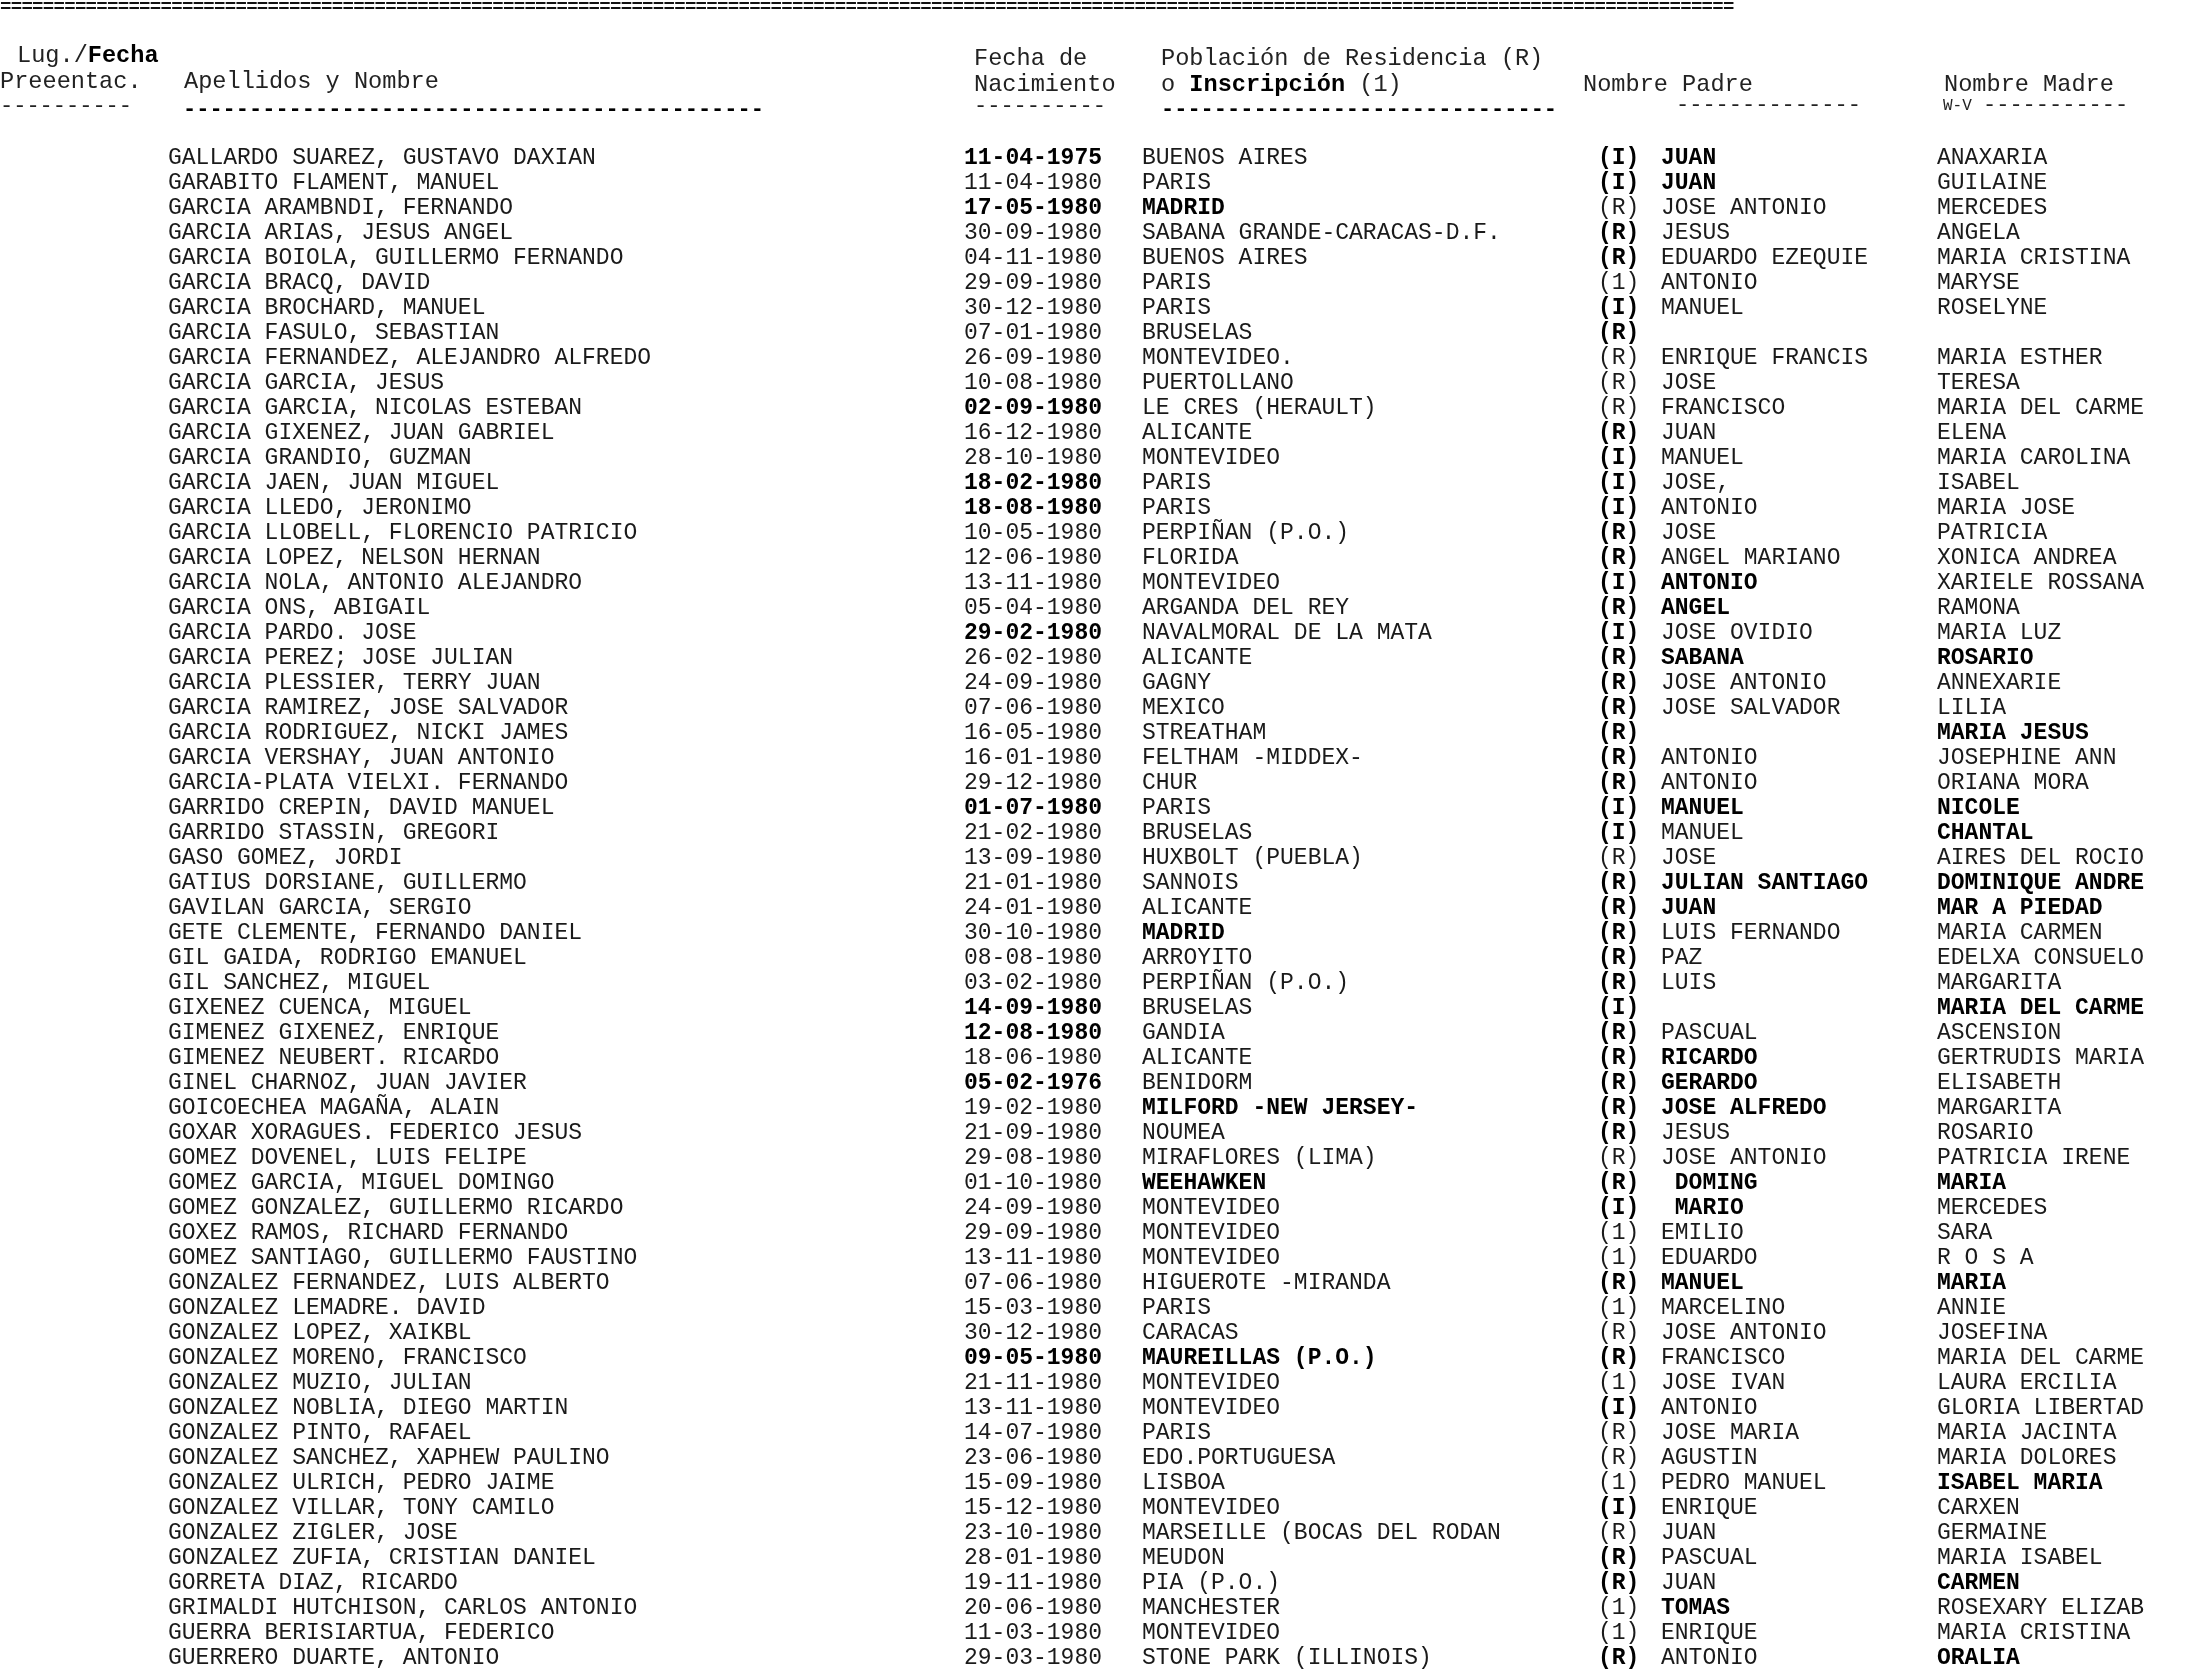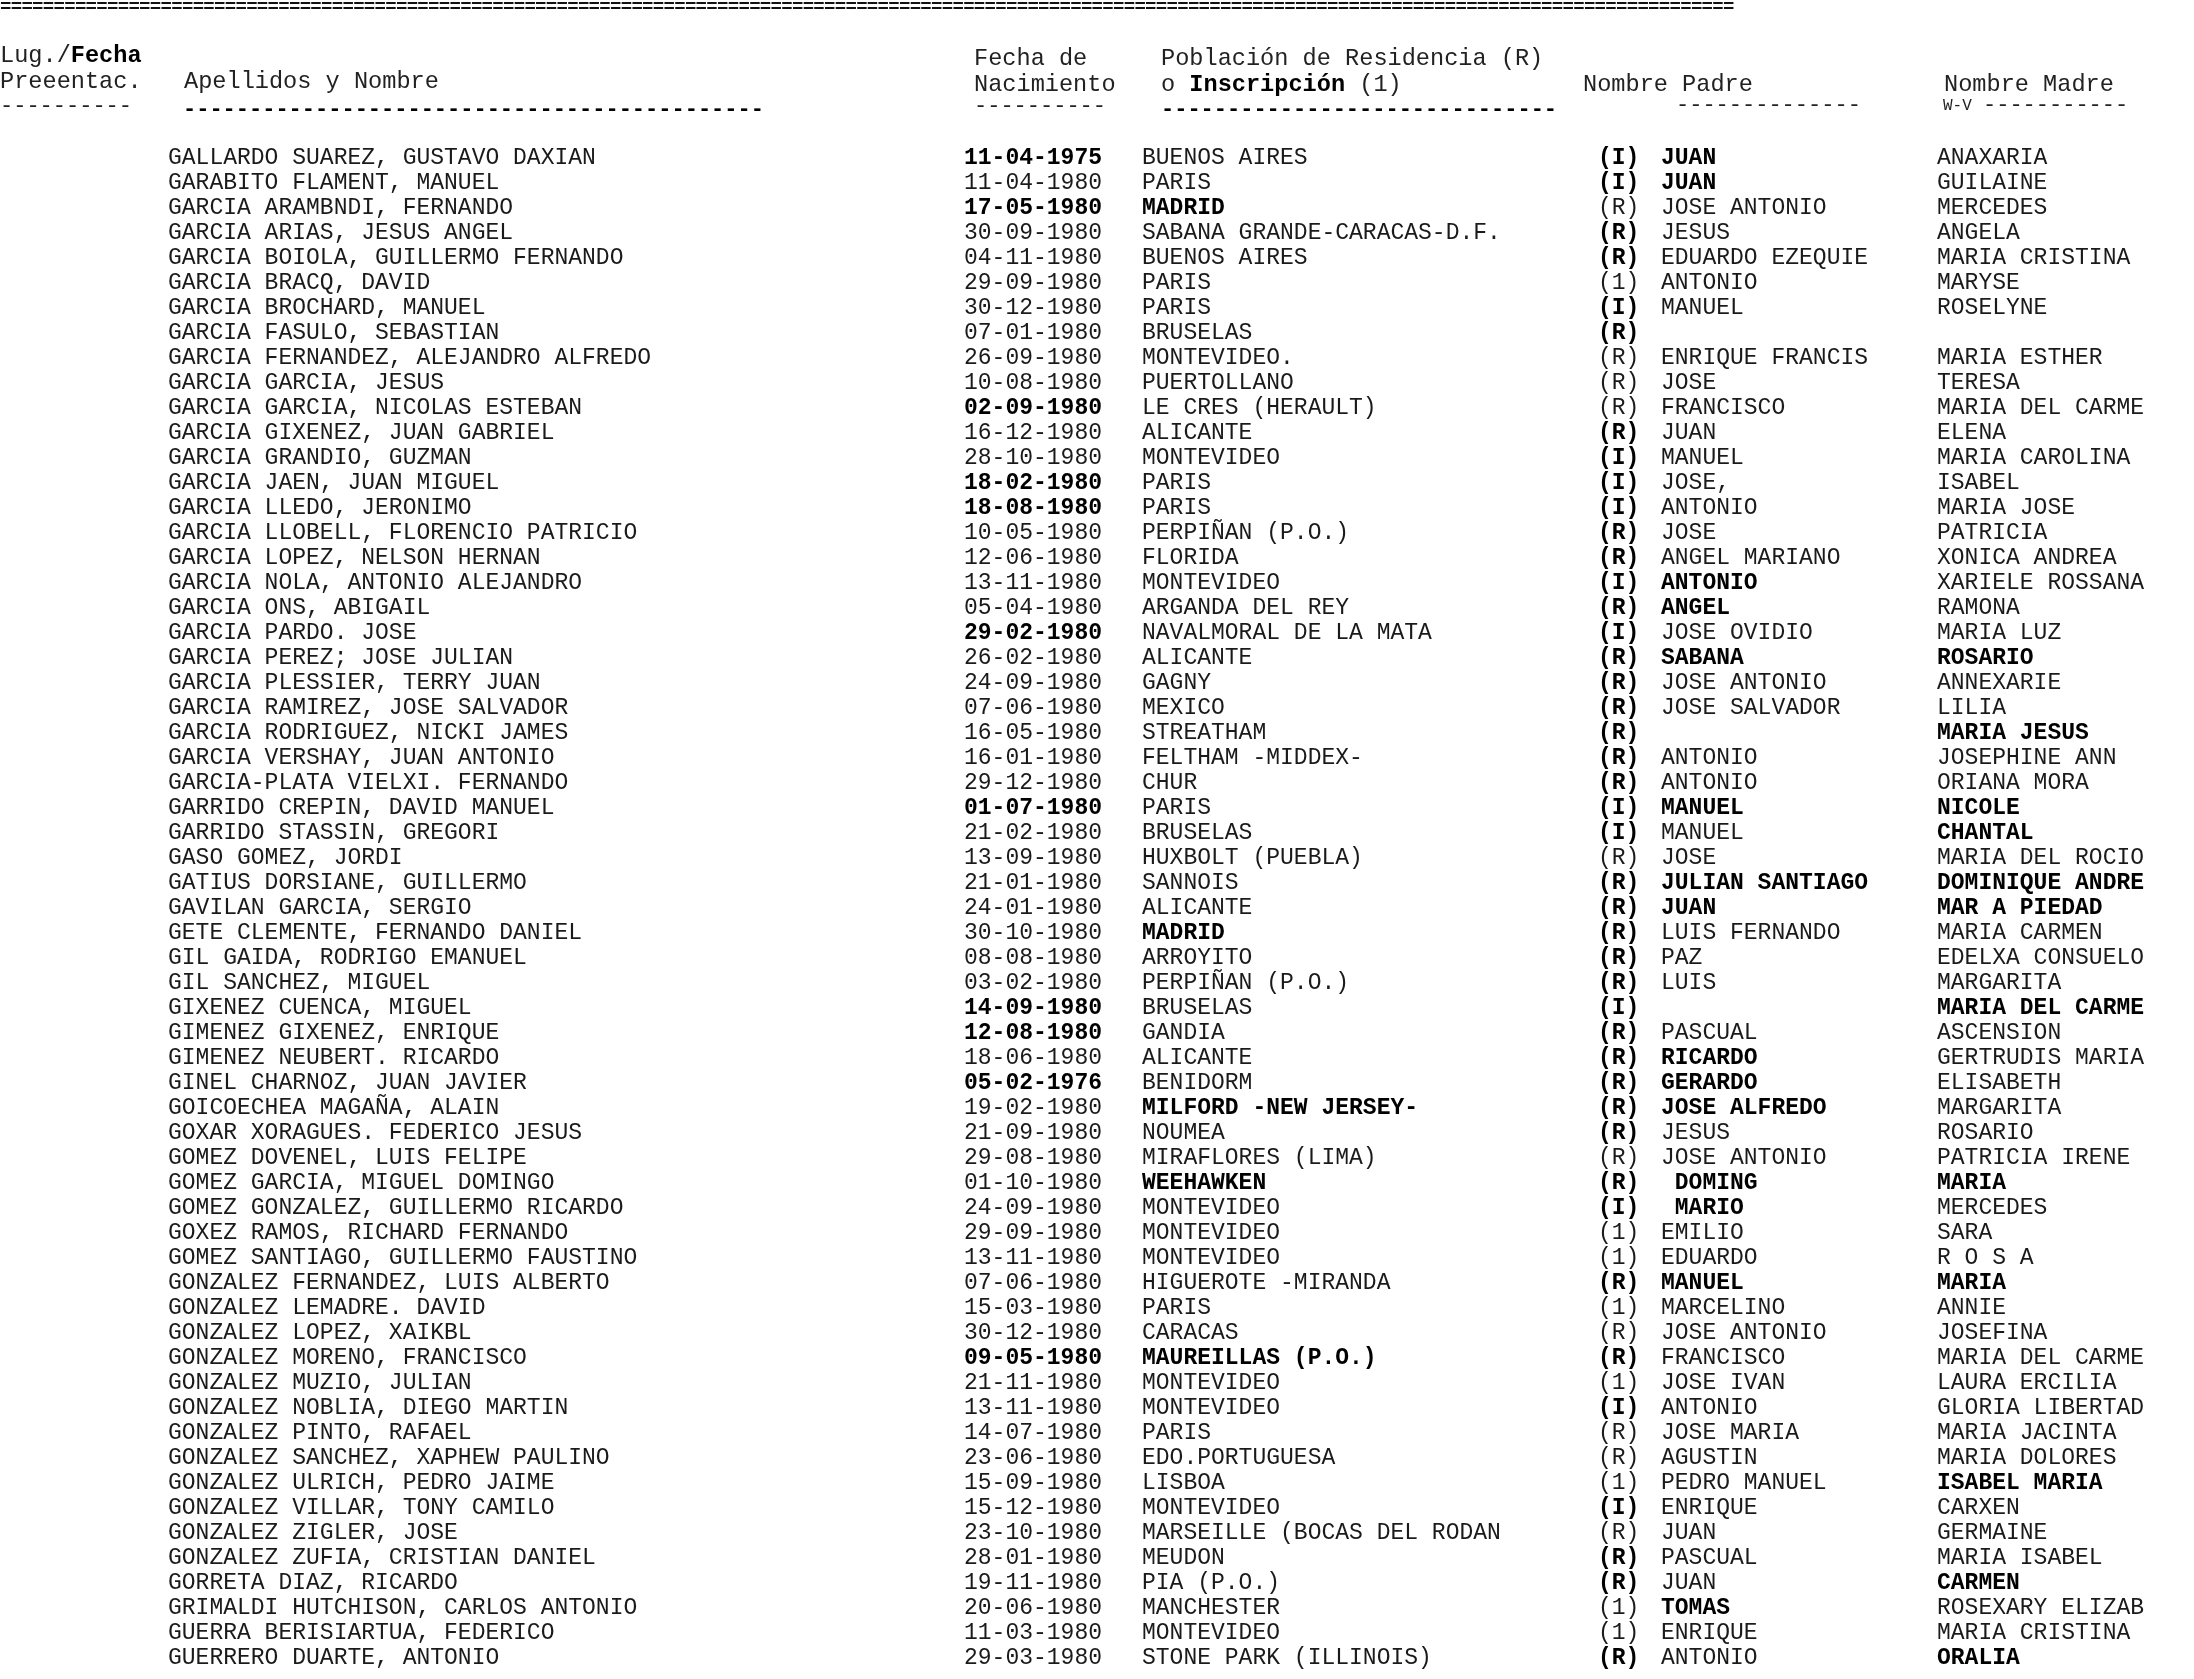--- a/index.html
+++ b/index.html
@@ -26,21 +26,21 @@
   .c-code { left:1598px; }
   .c-father { left:1661px; }
   .c-mother { left:1937px; }
   .b { font-weight:bold; color:#000; }
 </style>
 </head>
 <body>
 
 <div class="rule-top">==================================================================================================================================================================</div>
 
-<div class="hdr" style="left:0;top:43px;"><span>Lug./</span><b>Fecha</b></div>
+<div class="hdr" style="left:17px;top:43px;"><span>Lug./</span><b>Fecha</b></div>
 <div class="hdr" style="left:0;top:69px;">Preeentac.</div>
 <div class="hdr" style="left:184px;top:69px;">Apellidos y Nombre</div>
 <div class="hdr" style="left:974px;top:46px;">Fecha de</div>
 <div class="hdr" style="left:974px;top:72px;">Nacimiento</div>
 <div class="hdr" style="left:1161px;top:46px;text-align:center;">Población de Residencia (R)</div>
 <div class="hdr" style="left:1161px;top:72px;"><span>o </span><b>Inscripción</b><span> (1)</span></div>
 <div class="hdr" style="left:1583px;top:72px;">Nombre Padre</div>
 <div class="hdr" style="left:1944px;top:72px;">Nombre Madre</div>
 
 <div class="dash" style="left:0;top:100px;">----------</div>
@@ -73,21 +73,21 @@
     <div class="row"><span class="c-name">GARCIA ONS, ABIGAIL</span><span class="c-date">05-04-1980</span><span class="c-place">ARGANDA DEL REY</span><span class="c-code b">(R)</span><span class="c-father b">ANGEL</span><span class="c-mother">RAMONA</span></div>
     <div class="row"><span class="c-name">GARCIA PARDO. JOSE</span><span class="c-date b">29-02-1980</span><span class="c-place">NAVALMORAL DE LA MATA</span><span class="c-code b">(I)</span><span class="c-father">JOSE OVIDIO</span><span class="c-mother">MARIA LUZ</span></div>
     <div class="row"><span class="c-name">GARCIA PEREZ; JOSE JULIAN</span><span class="c-date">26-02-1980</span><span class="c-place">ALICANTE</span><span class="c-code b">(R)</span><span class="c-father b">SABANA</span><span class="c-mother b">ROSARIO</span></div>
     <div class="row"><span class="c-name">GARCIA PLESSIER, TERRY JUAN</span><span class="c-date">24-09-1980</span><span class="c-place">GAGNY</span><span class="c-code b">(R)</span><span class="c-father">JOSE ANTONIO</span><span class="c-mother">ANNEXARIE</span></div>
     <div class="row"><span class="c-name">GARCIA RAMIREZ, JOSE SALVADOR</span><span class="c-date">07-06-1980</span><span class="c-place">MEXICO</span><span class="c-code b">(R)</span><span class="c-father">JOSE SALVADOR</span><span class="c-mother">LILIA</span></div>
     <div class="row"><span class="c-name">GARCIA RODRIGUEZ, NICKI JAMES</span><span class="c-date">16-05-1980</span><span class="c-place">STREATHAM</span><span class="c-code b">(R)</span><span class="c-father"></span><span class="c-mother b">MARIA JESUS</span></div>
     <div class="row"><span class="c-name">GARCIA VERSHAY, JUAN ANTONIO</span><span class="c-date">16-01-1980</span><span class="c-place">FELTHAM -MIDDEX-</span><span class="c-code b">(R)</span><span class="c-father">ANTONIO</span><span class="c-mother">JOSEPHINE ANN</span></div>
     <div class="row"><span class="c-name">GARCIA-PLATA VIELXI. FERNANDO</span><span class="c-date">29-12-1980</span><span class="c-place">CHUR</span><span class="c-code b">(R)</span><span class="c-father">ANTONIO</span><span class="c-mother">ORIANA MORA</span></div>
     <div class="row"><span class="c-name">GARRIDO CREPIN, DAVID MANUEL</span><span class="c-date b">01-07-1980</span><span class="c-place">PARIS</span><span class="c-code b">(I)</span><span class="c-father b">MANUEL</span><span class="c-mother b">NICOLE</span></div>
     <div class="row"><span class="c-name">GARRIDO STASSIN, GREGORI</span><span class="c-date">21-02-1980</span><span class="c-place">BRUSELAS</span><span class="c-code b">(I)</span><span class="c-father">MANUEL</span><span class="c-mother b">CHANTAL</span></div>
-    <div class="row"><span class="c-name">GASO GOMEZ, JORDI</span><span class="c-date">13-09-1980</span><span class="c-place">HUXBOLT (PUEBLA)</span><span class="c-code">(R)</span><span class="c-father">JOSE</span><span class="c-mother">MARIA DEL ROCIO</span></div>
+    <div class="row"><span class="c-name">GASO GOMEZ, JORDI</span><span class="c-date">13-09-1980</span><span class="c-place">HUXBOLT (PUEBLA)</span><span class="c-code">(R)</span><span class="c-father">JOSE</span><span class="c-mother">AIRES DEL ROCIO</span></div>
     <div class="row"><span class="c-name">GATIUS DORSIANE, GUILLERMO</span><span class="c-date">21-01-1980</span><span class="c-place">SANNOIS</span><span class="c-code b">(R)</span><span class="c-father b">JULIAN SANTIAGO</span><span class="c-mother b">DOMINIQUE ANDRE</span></div>
     <div class="row"><span class="c-name">GAVILAN GARCIA, SERGIO</span><span class="c-date">24-01-1980</span><span class="c-place">ALICANTE</span><span class="c-code b">(R)</span><span class="c-father b">JUAN</span><span class="c-mother b">MAR A PIEDAD</span></div>
     <div class="row"><span class="c-name">GETE CLEMENTE, FERNANDO DANIEL</span><span class="c-date">30-10-1980</span><span class="c-place b">MADRID</span><span class="c-code b">(R)</span><span class="c-father">LUIS FERNANDO</span><span class="c-mother">MARIA CARMEN</span></div>
     <div class="row"><span class="c-name">GIL GAIDA, RODRIGO EMANUEL</span><span class="c-date">08-08-1980</span><span class="c-place">ARROYITO</span><span class="c-code b">(R)</span><span class="c-father">PAZ</span><span class="c-mother">EDELXA CONSUELO</span></div>
     <div class="row"><span class="c-name">GIL SANCHEZ, MIGUEL</span><span class="c-date">03-02-1980</span><span class="c-place">PERPIÑAN (P.O.)</span><span class="c-code b">(R)</span><span class="c-father">LUIS</span><span class="c-mother">MARGARITA</span></div>
     <div class="row"><span class="c-name">GIXENEZ CUENCA, MIGUEL</span><span class="c-date b">14-09-1980</span><span class="c-place">BRUSELAS</span><span class="c-code b">(I)</span><span class="c-father"></span><span class="c-mother b">MARIA DEL CARME</span></div>
     <div class="row"><span class="c-name">GIMENEZ GIXENEZ, ENRIQUE</span><span class="c-date b">12-08-1980</span><span class="c-place">GANDIA</span><span class="c-code b">(R)</span><span class="c-father">PASCUAL</span><span class="c-mother">ASCENSION</span></div>
     <div class="row"><span class="c-name">GIMENEZ NEUBERT. RICARDO</span><span class="c-date">18-06-1980</span><span class="c-place">ALICANTE</span><span class="c-code b">(R)</span><span class="c-father b">RICARDO</span><span class="c-mother">GERTRUDIS MARIA</span></div>
     <div class="row"><span class="c-name">GINEL CHARNOZ, JUAN JAVIER</span><span class="c-date b">05-02-1976</span><span class="c-place">BENIDORM</span><span class="c-code b">(R)</span><span class="c-father b">GERARDO</span><span class="c-mother">ELISABETH</span></div>
     <div class="row"><span class="c-name">GOICOECHEA MAGAÑA, ALAIN</span><span class="c-date">19-02-1980</span><span class="c-place b">MILFORD -NEW JERSEY-</span><span class="c-code b">(R)</span><span class="c-father b">JOSE ALFREDO</span><span class="c-mother">MARGARITA</span></div>

